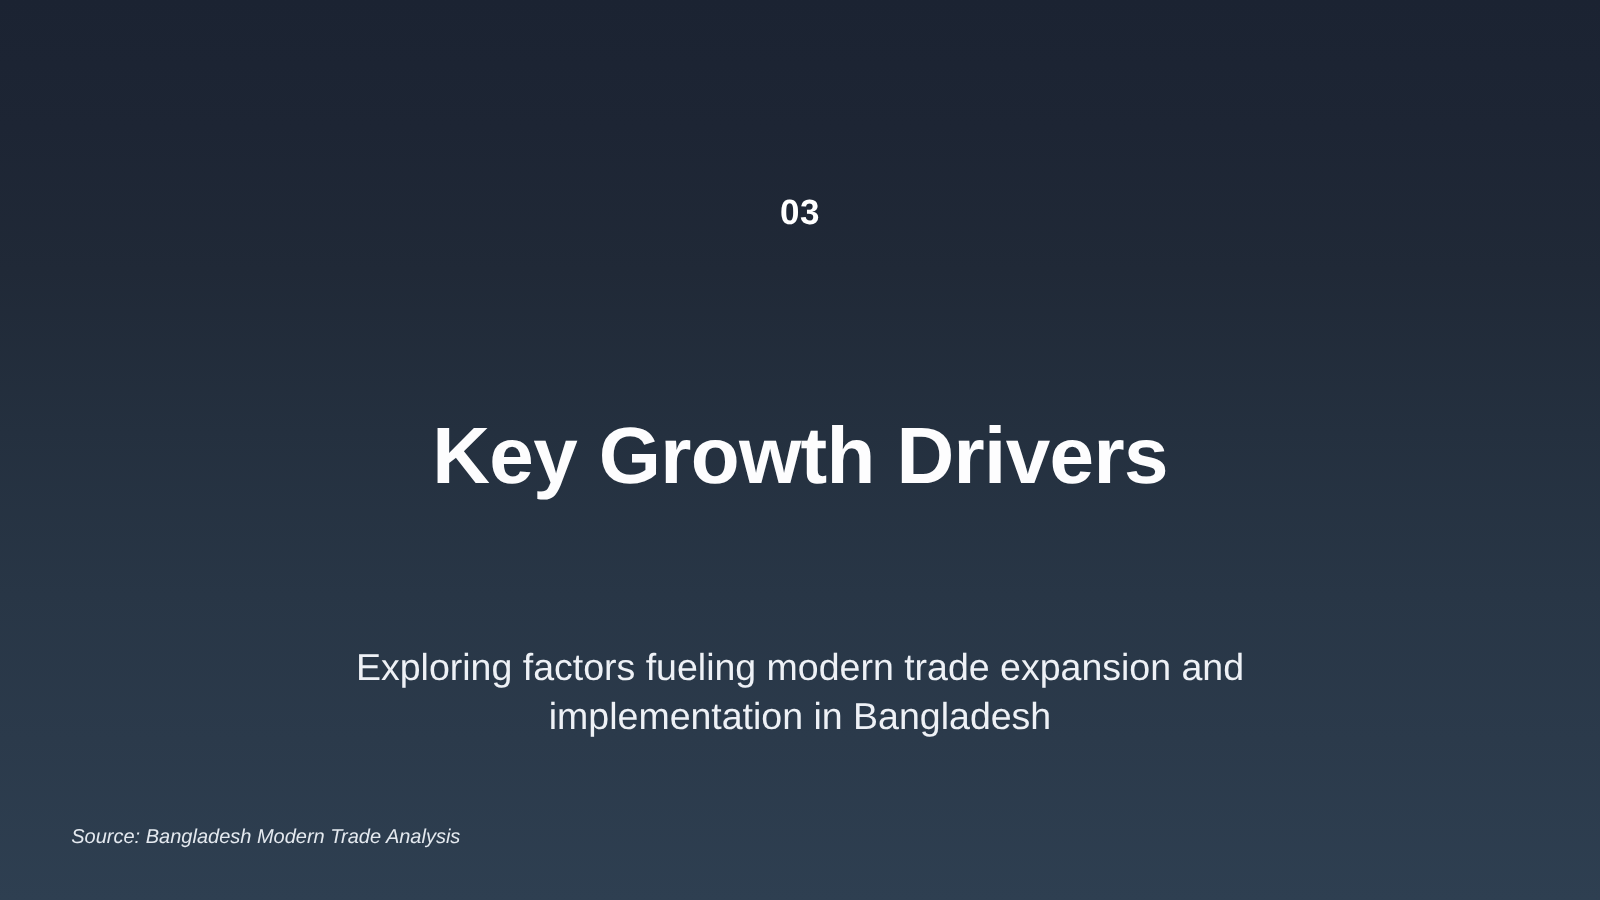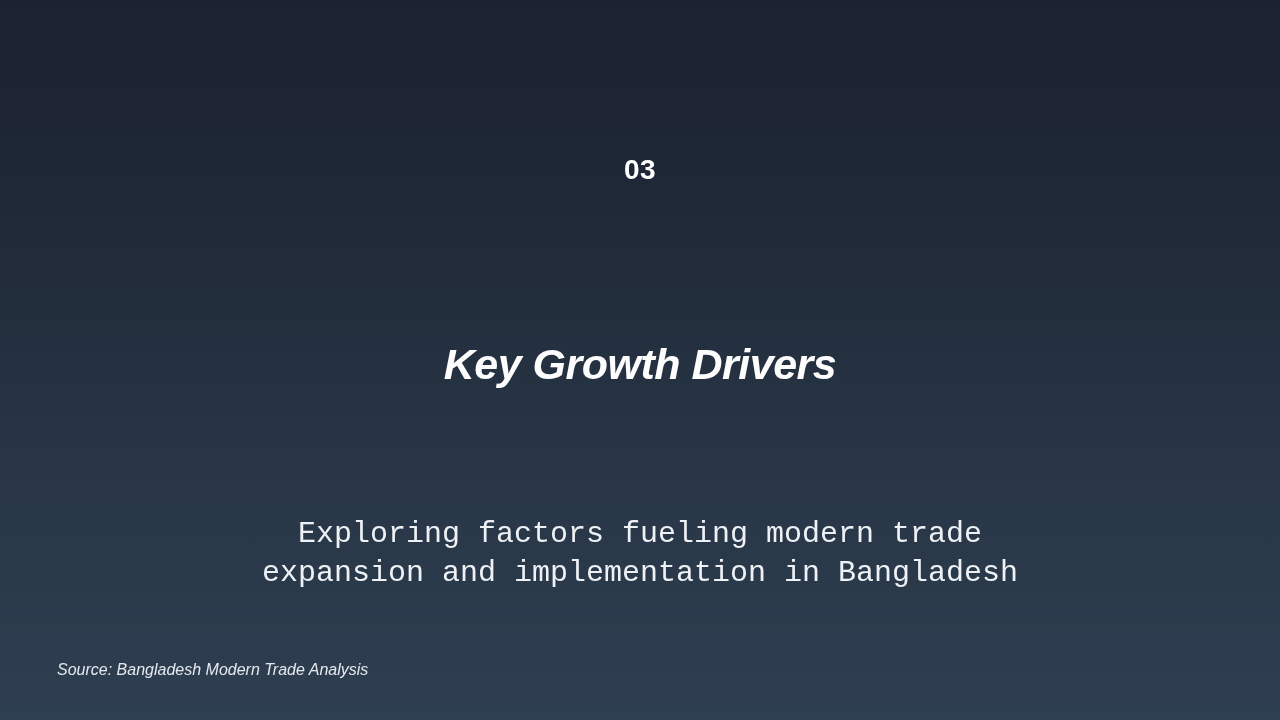--- a/index.html
+++ b/index.html
@@ -45,40 +45,38 @@
     color: #ffffff;
   }
 
   
   .slide-title {
     position: absolute;
     top: 327px;
     left: 0;
     width: 1280px;
     text-align: center;
-    font-size: 43px;
+    font-size: 64px;
     font-weight: bold;
     line-height: 74px;
     letter-spacing: -0.5px;
     color: #fdfdfe;
-    font-style: italic;
   }
 
   
   .slide-subtitle {
     position: absolute;
     top: 515px;
     left: 260px;
     width: 760px;
     text-align: center;
     font-size: 30px;
     font-weight: normal;
     line-height: 39px;
     color: #eef1f6;
-    font-family: Liberation Mono, monospace;
   }
 
   
   .source-note {
     position: absolute;
     left: 57px;
     top: 658px;
     font-size: 16px;
     font-style: italic;
     line-height: 24px;

